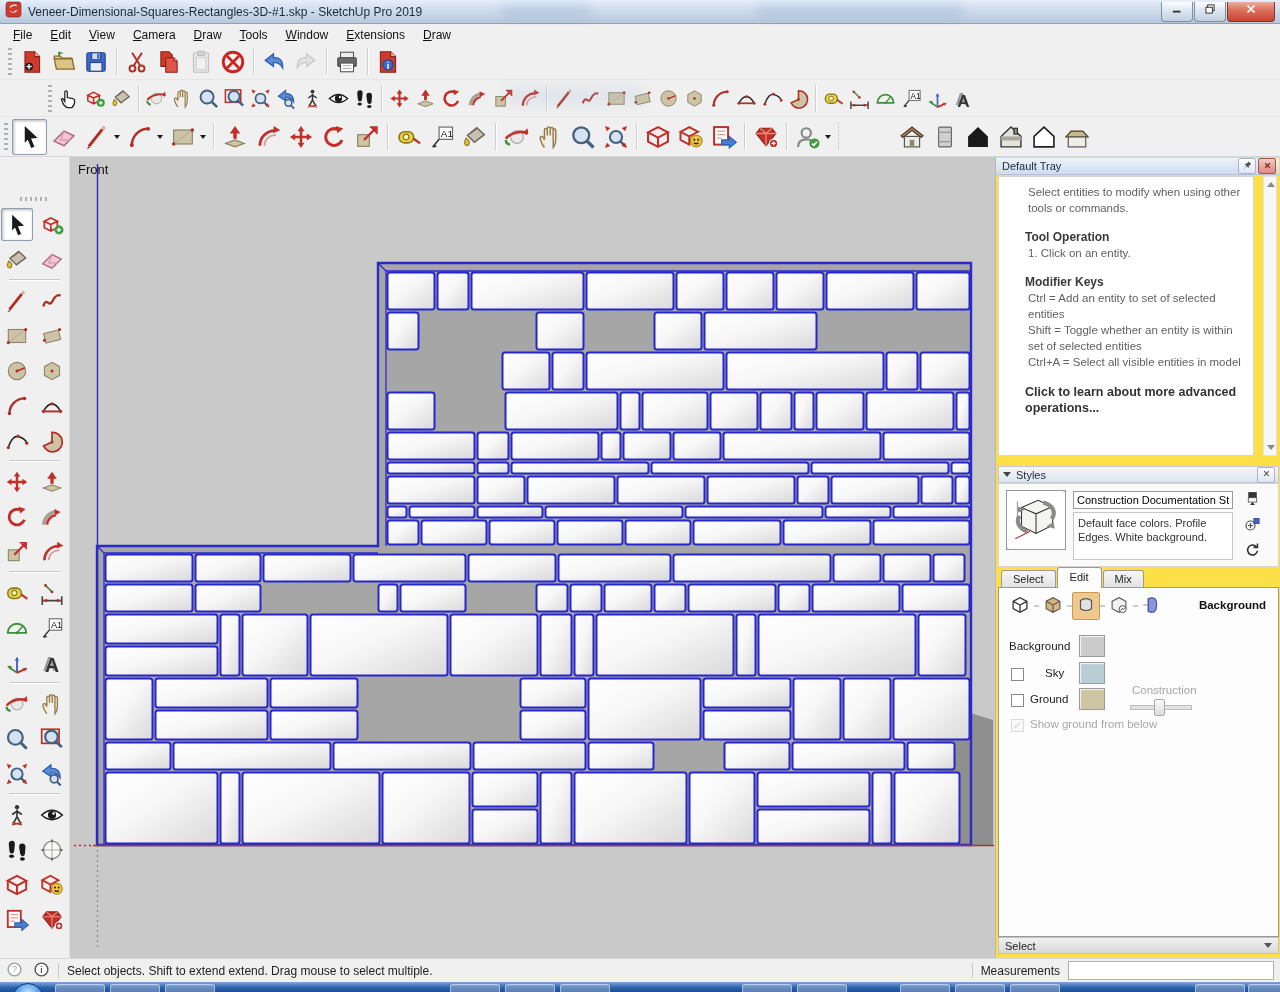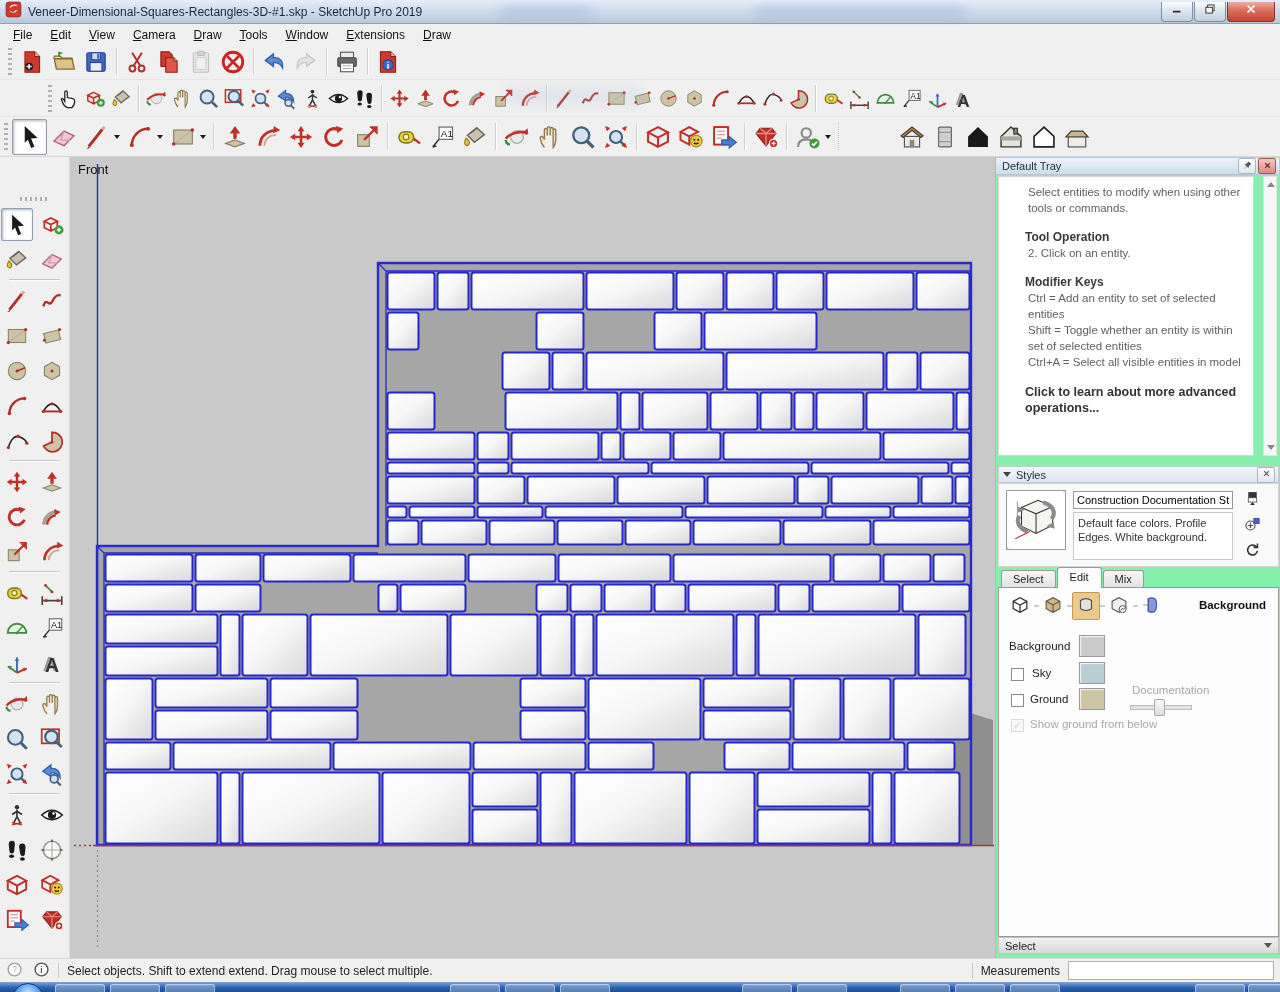--- a/index.html
+++ b/index.html
@@ -34,21 +34,21 @@
   .leftrail{position:absolute;top:157px;left:0;width:70px;height:801px;background:#f0f0f0;border-right:1px solid #dcdcdc;box-sizing:border-box;}
   .lr-handle{height:4px;margin:40px 20px 6px;background-image:repeating-linear-gradient(to right,#b0b0b0 0 2px,transparent 2px 5px);}
   .lr-row{display:flex;justify-content:center;gap:5px;height:35px;align-items:center;}
   .lr-btn{width:30px;height:31px;display:flex;align-items:center;justify-content:center;border-radius:2px;}
   .lr-btn.pressed{background:#fff;border:1px solid #8fa0b4;box-shadow:inset 1px 1px 3px rgba(0,0,0,.3);}
   .lr-div{height:1px;background:#c8c8c8;margin:2px 9px 3px;box-shadow:0 1px 0 #fff;}
   
   .canvas{position:absolute;left:70px;top:157px;width:925px;height:801px;background:#c9c9c9;overflow:hidden;}
   .canvas svg{position:absolute;left:0;top:0;}
   
-  .tray{position:absolute;left:995px;top:157px;width:285px;height:801px;background:#86efac;border-left:1px solid #b8b8b8;box-sizing:border-box;font-size:11px;color:#222;}
+  .tray{position:absolute;left:995px;top:157px;width:285px;height:801px;background:#fde047;border-left:1px solid #b8b8b8;box-sizing:border-box;font-size:11px;color:#222;}
   .tray-header{position:absolute;left:0;top:1px;width:283px;height:17px;background:linear-gradient(#eef3fa,#cfdcec);border-bottom:1px solid #b8c4d4;display:flex;align-items:center;padding:0 3px 0 6px;box-sizing:border-box;color:#1d2a3a;}
   .tray-header .sp{flex:1;}
   .hbtn{width:16px;height:14px;display:flex;align-items:center;justify-content:center;border:1px solid #aab6c6;border-radius:2px;background:linear-gradient(#fff,#dde6f0);margin-left:2px;}
   .hbtn.red{background:linear-gradient(#f3c9c2,#dd8a7c);border-color:#a05a4a;}
   .instructor{position:absolute;left:2px;top:19px;width:256px;height:280px;background:#fff;border:1px solid #d5d5d5;box-sizing:border-box;padding:7px 6px 0 29px;color:#616161;font-size:11.5px;line-height:16px;overflow:hidden;}
   .instructor .hd{font-weight:bold;color:#3a3a3a;font-size:12px;margin:13px 0 0 -3px;}
   .instructor .link{font-weight:bold;color:#333;font-size:12.5px;line-height:16px;margin:14px 0 0 -3px;}
   .iscroll{position:absolute;right:3px;top:19px;width:14px;height:280px;background:#f7f7f7;border:1px solid #e2e2e2;box-sizing:border-box;}
   .iarrow{position:absolute;left:3px;width:0;height:0;border-left:4px solid transparent;border-right:4px solid transparent;}
   .iarrow.up{top:5px;border-bottom:5px solid #8a8a8a;}
@@ -1170,21 +1170,21 @@
       <div class="hbtn red">
           <span><svg viewBox="0 0 24 24" width="11" height="11">
               <path d="M7 7 L17 17 M17 7 L7 17" stroke="#7a2a2a" stroke-width="2.6"></path>
             </svg></span>
         </div>
     </div>
 
     <div class="instructor">
       <div>Select entities to modify when using other tools or commands.</div>
       <div class="hd">Tool Operation</div>
-      <div>2. Click on an entity.</div>
+      <div>1. Click on an entity.</div>
       <div class="hd">Modifier Keys</div>
       <div>Ctrl = Add an entity to set of selected entities</div>
       <div>Shift = Toggle whether an entity is within set of selected entities</div>
       <div>Ctrl+A = Select all visible entities in model</div>
       <div class="link">Click to learn about more advanced operations...</div>
     </div>
     <div class="iscroll">
       <div class="iarrow up"></div>
       <div class="iarrow down"></div>
     </div>
@@ -1279,28 +1279,28 @@
                 <path d="M2.5 12 h5" stroke="#888"></path>
               </svg></span>
           </div>
       </div>
       <div class="cat-label">Background</div>
 
       <div class="frow-label" style="left:10px;top:52px;">Background</div>
       <div class="swatch" style="left: 80px; top: 47px; background: rgb(203, 203, 203);"></div>
 
       <div class="cb" style="left:12px;top:80px;"></div>
-      <div class="frow-label" style="left:33px;top:79px;">Sky</div>
+      <div class="frow-label" style="left:46px;top:79px;">Sky</div>
       <div class="swatch" style="left: 80px; top: 74px; background: rgb(185, 206, 211);"></div>
 
       <div class="cb" style="left:12px;top:106px;"></div>
       <div class="frow-label" style="left:31px;top:105px;">Ground</div>
       <div class="swatch" style="left: 80px; top: 100px; background: rgb(206, 198, 162);"></div>
 
-      <div class="frow-label dislabel" style="left:133px;top:96px;">Documentation</div>
+      <div class="frow-label dislabel" style="left:133px;top:96px;">Construction</div>
       <div class="slider-track" style="left:131px;top:117px;"></div>
       <div class="slider-thumb" style="left:155px;top:111px;"></div>
 
       <div class="cb dis" style="left:12px;top:131px;">✓</div>
       <div class="frow-label dislabel" style="left:31px;top:130px;">Show ground from below</div>
     </div>
 
     <div class="select-bar">
       <span>Select</span>
       <span class="sp"></span>

